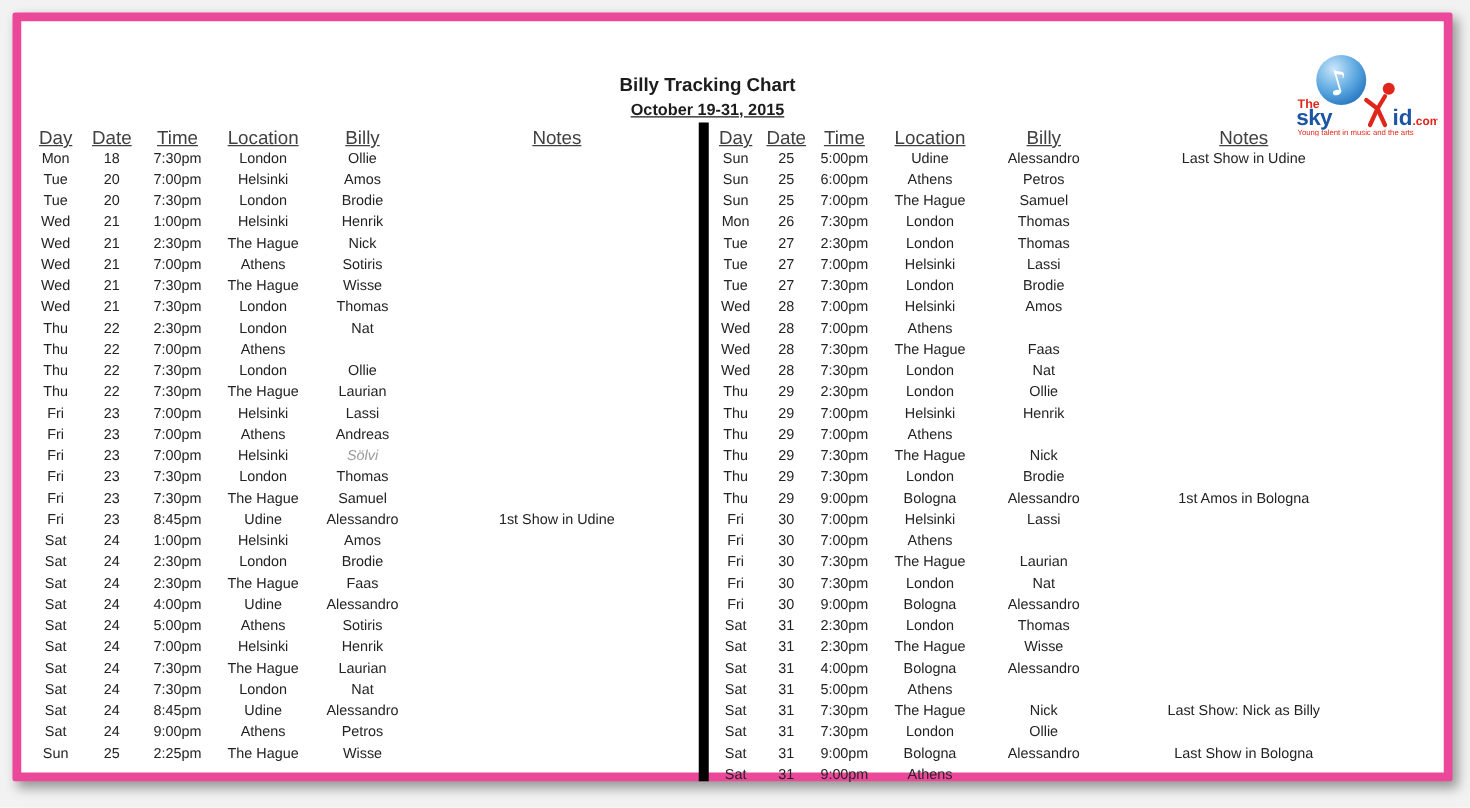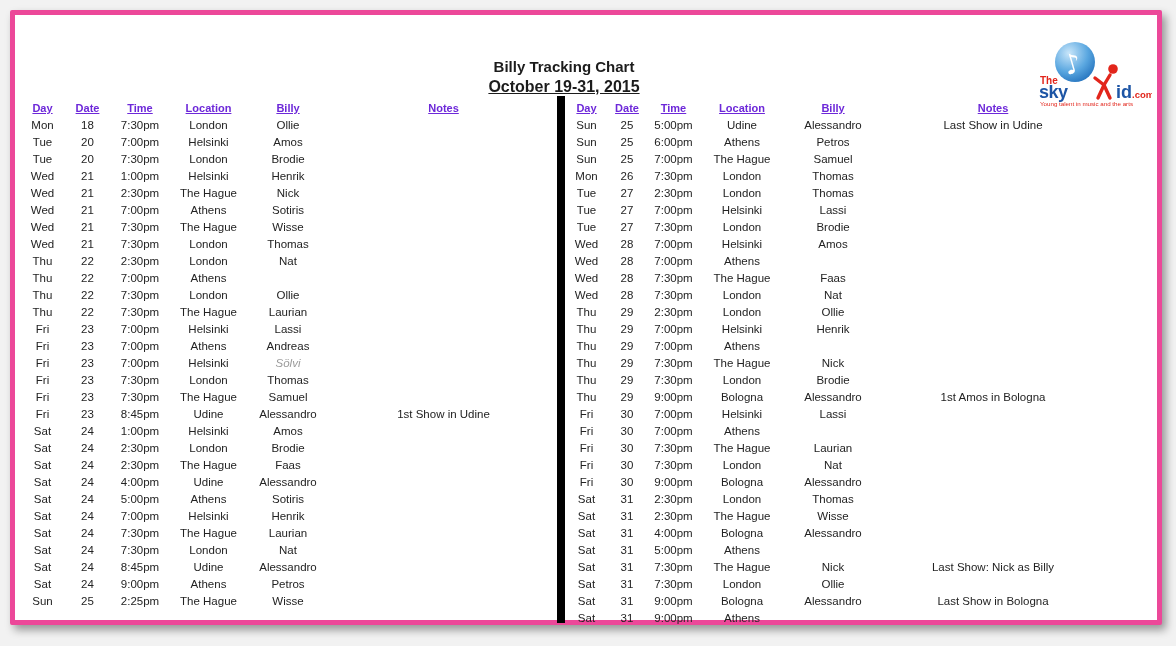--- a/index.html
+++ b/index.html
@@ -1,38 +1,38 @@
 <!DOCTYPE html>
 <html><head>
 <meta charset="utf-8">
 <style>
   * { margin:0; padding:0; box-sizing:border-box; }
   html,body { width:1176px; height:646px; background:#f2f2f2; overflow:hidden;
               font-family:"Liberation Sans", sans-serif; }
   .page {
     position:absolute; left:10px; top:10px; width:1152px; height:615px;
-    background:#ffffff; border:5px solid #ec4899; border-radius:2px;
+    background:#ffffff; border:7px solid #ec4899; border-radius:2px;
     box-shadow:4px 5px 9px rgba(0,0,0,0.38);
     color:#232323;
   }
   .title-block { position:absolute; top:43px; left:249px; width:600px; text-align:center; }
   .title   { font-size:15px; font-weight:bold; color:#1c1c1c; }
-  .subtitle{ font-size:16px; font-weight:bold; text-decoration:underline; margin-top:3px; color:#1c1c1c; }
+  .subtitle{ font-size:13px; font-weight:bold; text-decoration:underline; margin-top:3px; color:#1c1c1c; }
 
   .divider { position:absolute; left:542px; top:81px; width:8px; height:527px; background:#000; }
 
   .table { position:absolute; top:85px; display:grid; }
   .table-left  { left:0px;   grid-template-columns:55px 35px 70px 67px 92px 219px; }
   .table-right { left:553px; grid-template-columns:37px 44px 49px 88px 94px 226px; }
   .row { display:contents; }
   .cell {
     height:17px; line-height:17px; font-size:11.5px; text-align:center;
     white-space:nowrap; overflow:visible; color:#232323;
   }
-  .hcell { font-weight:bold; text-decoration:underline; font-size:11px; color:#6d28d9; }
+  .hcell { font-weight:normal; text-decoration:underline; font-size:15px; color:#404040; }
   .muted { color:#9b9b9b;font-style:italic; }
 
   .logo { position:absolute; top:26px; right:5px; width:114px; height:66px; }
   .logo text { font-family:"Liberation Sans", sans-serif; font-weight:bold; }
   .logo .note { font-family:"DejaVu Sans", sans-serif; font-weight:normal; }
   .logo .tagline { font-weight:normal; }
 </style>
 </head>
 <body>
 

